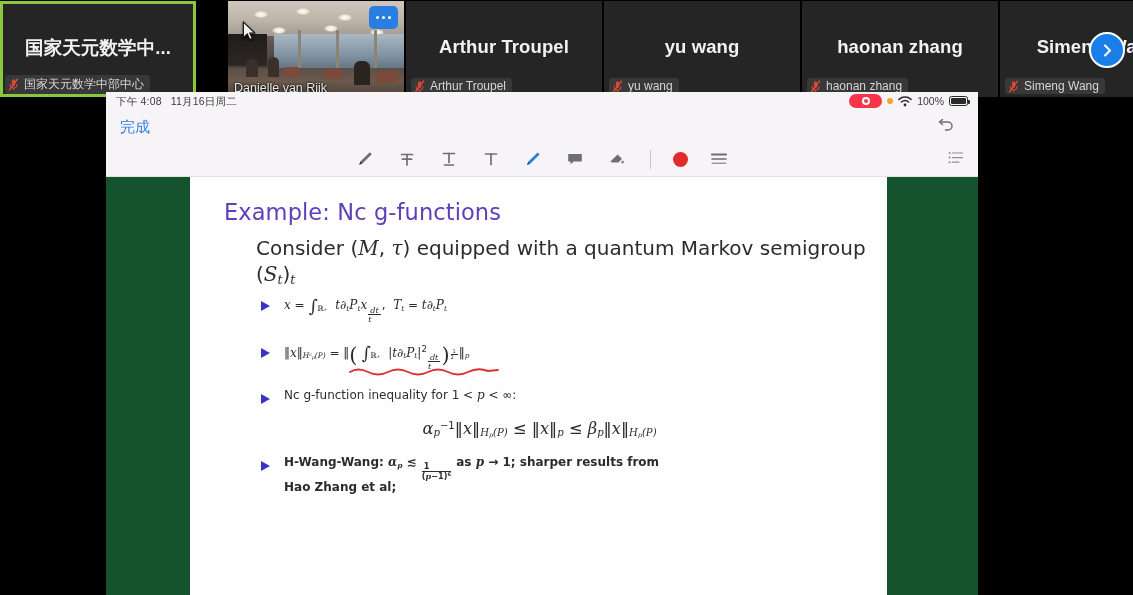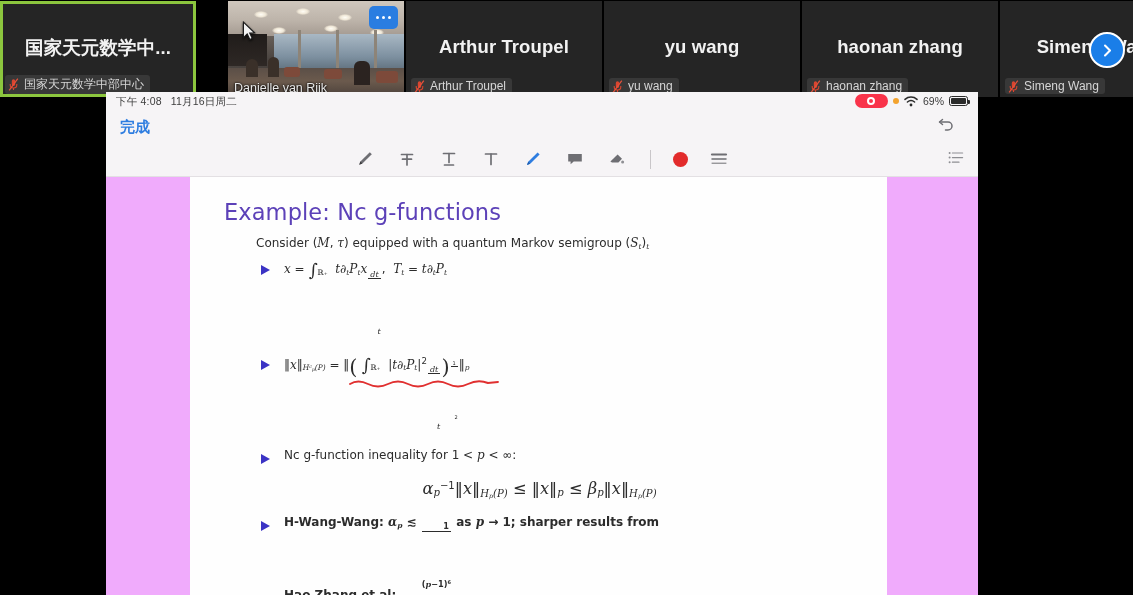--- a/index.html
+++ b/index.html
@@ -114,54 +114,54 @@
   .batt-pct { font-size: 10.5px; color:#3c3c3c; font-weight:500; }
   .batt { width: 19px; height: 9.5px; border: 1px solid #2b2b2b; border-radius: 2.5px; position: relative; }
   .batt::after { content:''; position:absolute; right:-3px; top:2.5px; width:2px; height:4px;
     background:#2b2b2b; border-radius:0 1px 1px 0; }
   .batt i { position:absolute; left:1px; top:1px; bottom:1px; right:1px; background:#2b2b2b; border-radius:1px; display:block; }
 
   .ipad-navbar {
     height: 30px; display: flex; align-items: center; position: relative;
     padding: 0 14px;
   }
-  .done-btn { color: #2e7de0; font-size: 15px; font-weight: 700; }
+  .done-btn { color: #2e7de0; font-size: 15px; font-weight: 400; }
   .undo-wrap { position: absolute; right: 22px; top: 4px; }
 
   .ipad-toolbar {
     height: 35px; position: relative;
     border-bottom: 1px solid #e3e0e3;
     display: flex; align-items: center; justify-content: center;
     gap: 20px;
   }
   .tool { width: 22px; height: 22px; display:flex; align-items:center; justify-content:center; }
   .tool-sep { width: 1px; height: 19px; background: #c9c6c9; margin: 0 2px; }
   .color-dot { width: 15px; height: 15px; border-radius: 50%; background: #e22b2b; }
   .list-icon-right { position: absolute; right: 14px; top: 9px; }
 
   .doc-canvas {
     position: relative;
     height: 418px;
-    background: #f0abfc;
+    background: #14532d;
   }
   .page {
     position: absolute; left: 84px; top: 0; width: 697px; bottom: 0;
     background: #fefefe;
     padding: 22px 16px 0 18px;
     overflow: hidden;
   }
 
   
   .slide-title {
     color: #5c41b8; font-size: 22.5px; font-weight: 500;
     font-family: "DejaVu Sans", sans-serif;
     letter-spacing: .1px; margin: 0 0 11px 16px;
   }
   .para {
-    color: #2c2c2c; font-size: 12px; line-height: 1.28;
+    color: #2c2c2c; font-size: 20px; line-height: 1.28;
     font-family: "DejaVu Sans", sans-serif;
     margin: 0 0 8px 48px;
   }
   .blist { list-style: none; margin: 0 0 0 48px; }
   .bi { position: relative; padding-left: 28px; margin-bottom: 13px;
     color: #2c2c2c; font-size: 12px; line-height: 1.3;
     font-family: "DejaVu Sans", sans-serif; }
   .bi::before {
     content: ''; position: absolute; left: 5px; top: 6px;
     border-left: 9px solid #3b33c4;
@@ -170,21 +170,21 @@
   .eq-center {
     text-align: center; color: #2c2c2c; font-size: 16.3px;
     font-family: "DejaVu Sans", sans-serif;
     margin: 2px 0 16px 0;
   }
   i.m { font-style: italic; font-family:"DejaVu Serif", serif; }
   .cal { font-family: "DejaVu Serif", serif; font-style: italic; }
   sub.s { font-size: .62em; vertical-align: -.22em; font-style: italic; font-family:"DejaVu Serif",serif;}
   sup.s { font-size: .62em; vertical-align: .5em; }
   .frac { display: inline-flex; flex-direction: column; vertical-align: -0.42em;
-    font-size: .68em; line-height: 1.04; text-align: right; margin: 0 1px; gap: 48px; }
+    font-size: .68em; line-height: 1.04; text-align: left; margin: 0 1px; }
   .frac > span:first-child { border-bottom: 1px solid #2c2c2c; padding: 0 2px; }
   .bigparen { font-size: 1.75em; font-weight: 200; vertical-align: -0.26em; font-family:"DejaVu Serif",serif;}
   .intg { font-size: 1.45em; font-style: italic; font-family: "DejaVu Serif", serif; vertical-align: -0.16em; }
 
   .redmark { position: absolute; pointer-events: none; }
 </style>
 </head>
 <body>
 
 <div id="app">
@@ -306,21 +306,21 @@
       <span class="ios-right">
         <span class="rec-pill">
             <span></span>
           </span>
         <span class="orange-dot"></span>
         <svg width="14" height="11" viewBox="0 0 14 11">
           <path d="M1 3.4a9 9 0 0 1 12 0" stroke="#2b2b2b" stroke-width="1.5" fill="none" stroke-linecap="round"></path>
           <path d="M3.4 6a5.6 5.6 0 0 1 7.2 0" stroke="#2b2b2b" stroke-width="1.5" fill="none" stroke-linecap="round"></path>
           <circle cx="7" cy="9" r="1.4" fill="#2b2b2b"></circle>
         </svg>
-        <span class="batt-pct">69%</span>
+        <span class="batt-pct">100%</span>
         <span class="batt">
             <i></i>
           </span>
       </span>
     </div>
 
     <div class="ipad-navbar">
       <span class="done-btn">完成</span>
       <span class="undo-wrap">
         <svg width="18" height="16" viewBox="0 0 18 16">

